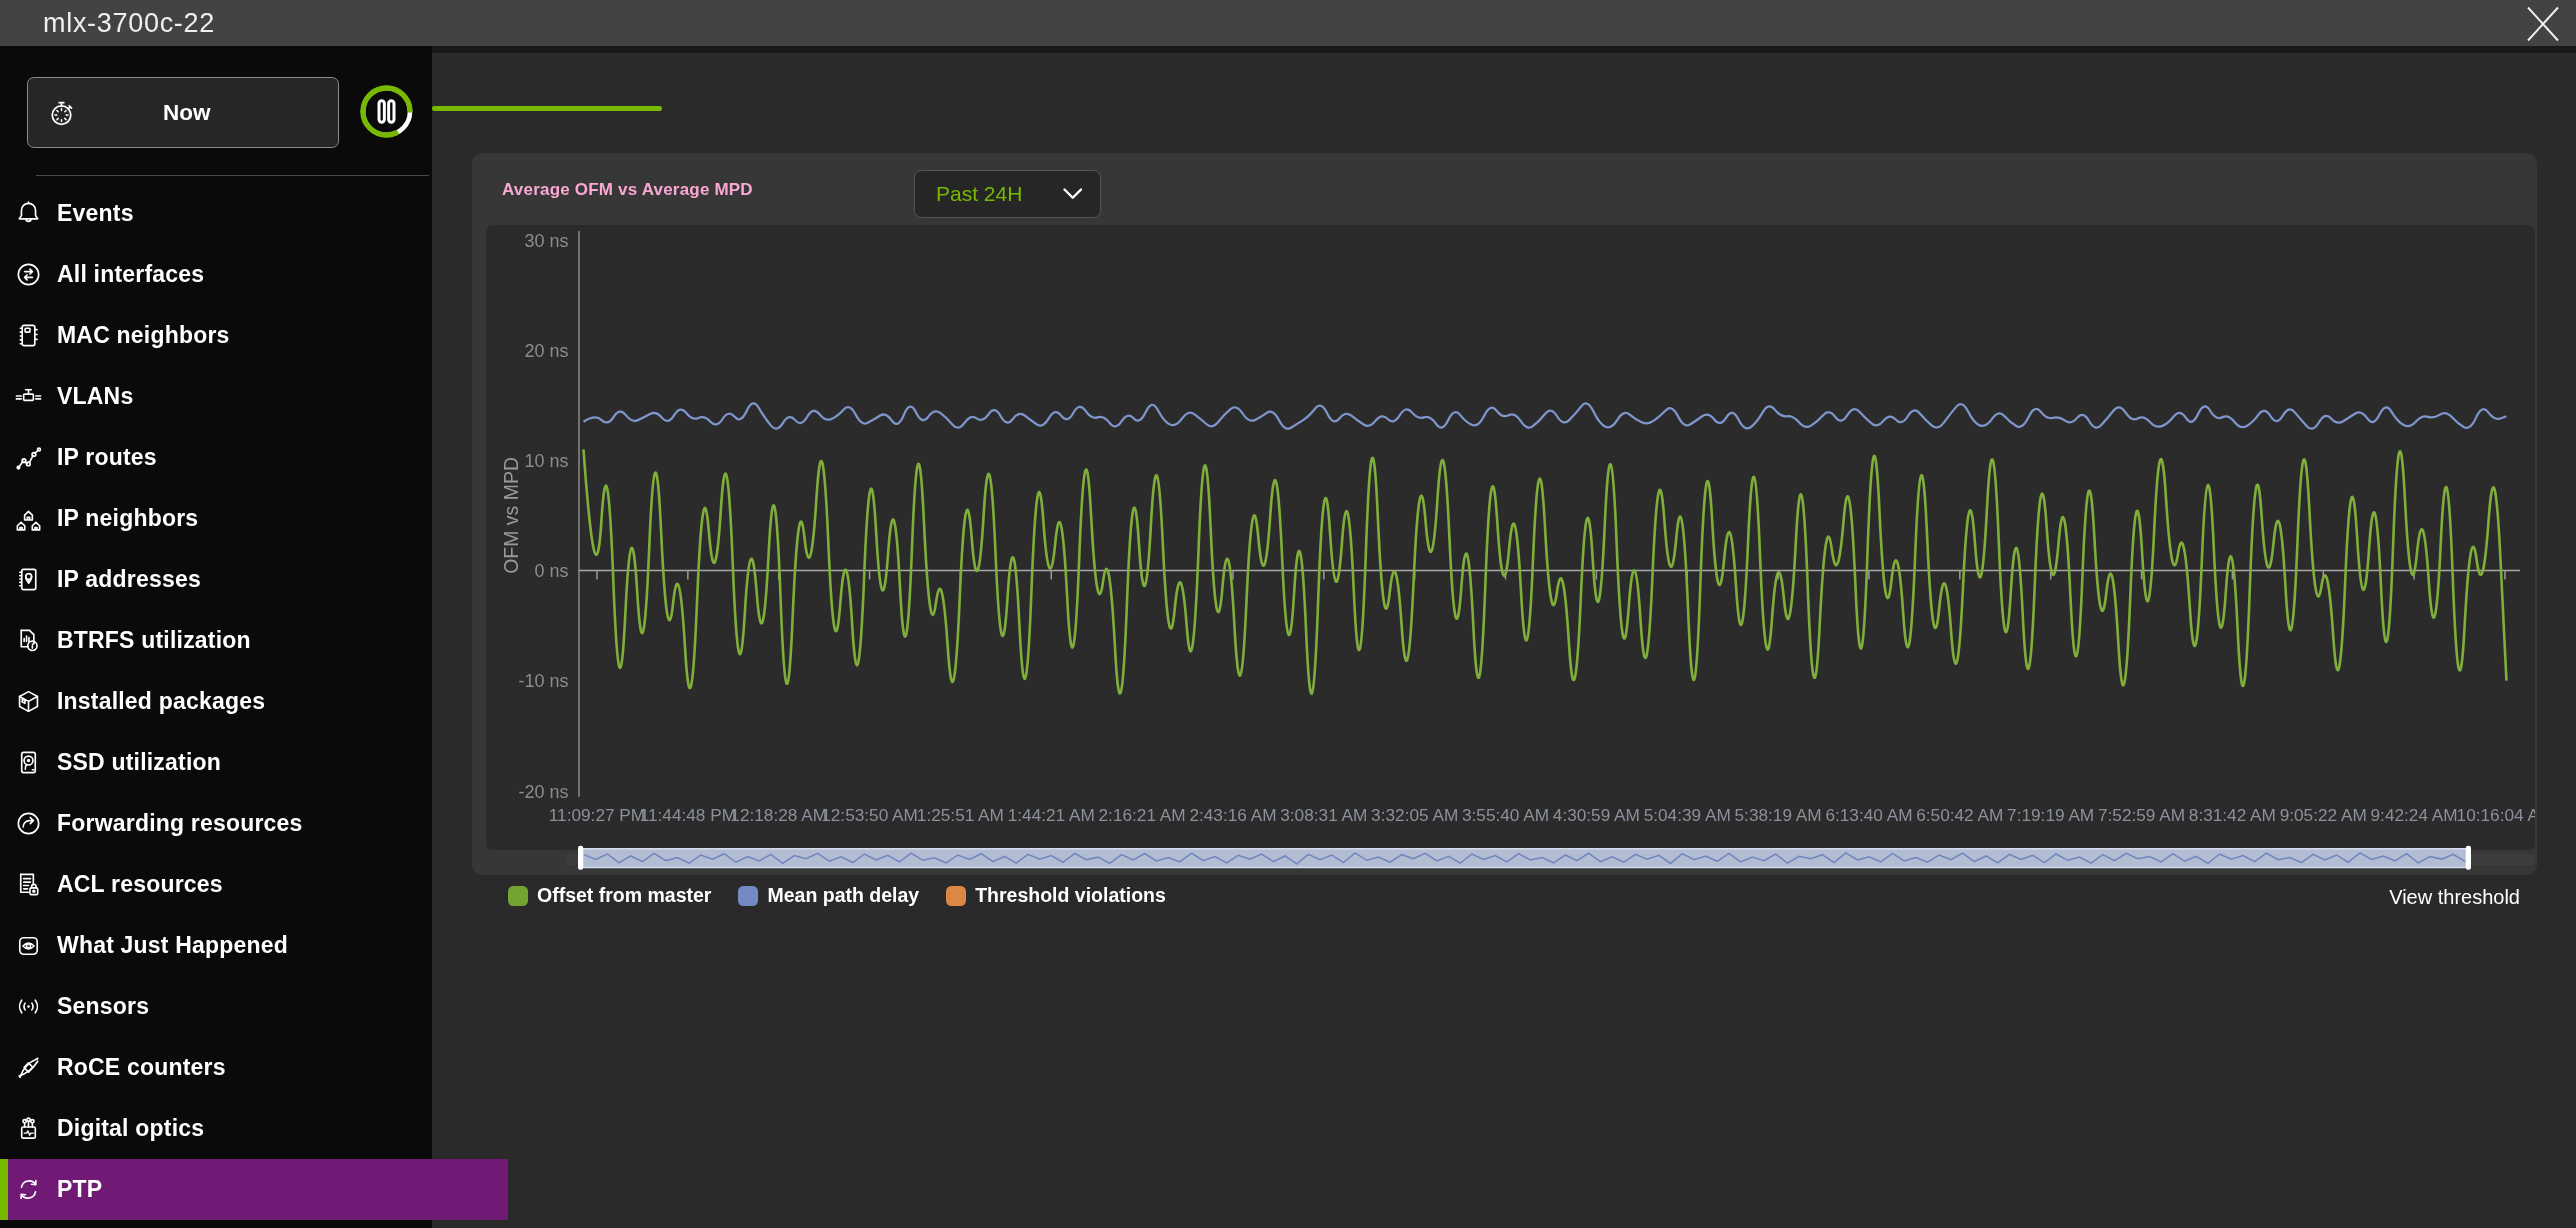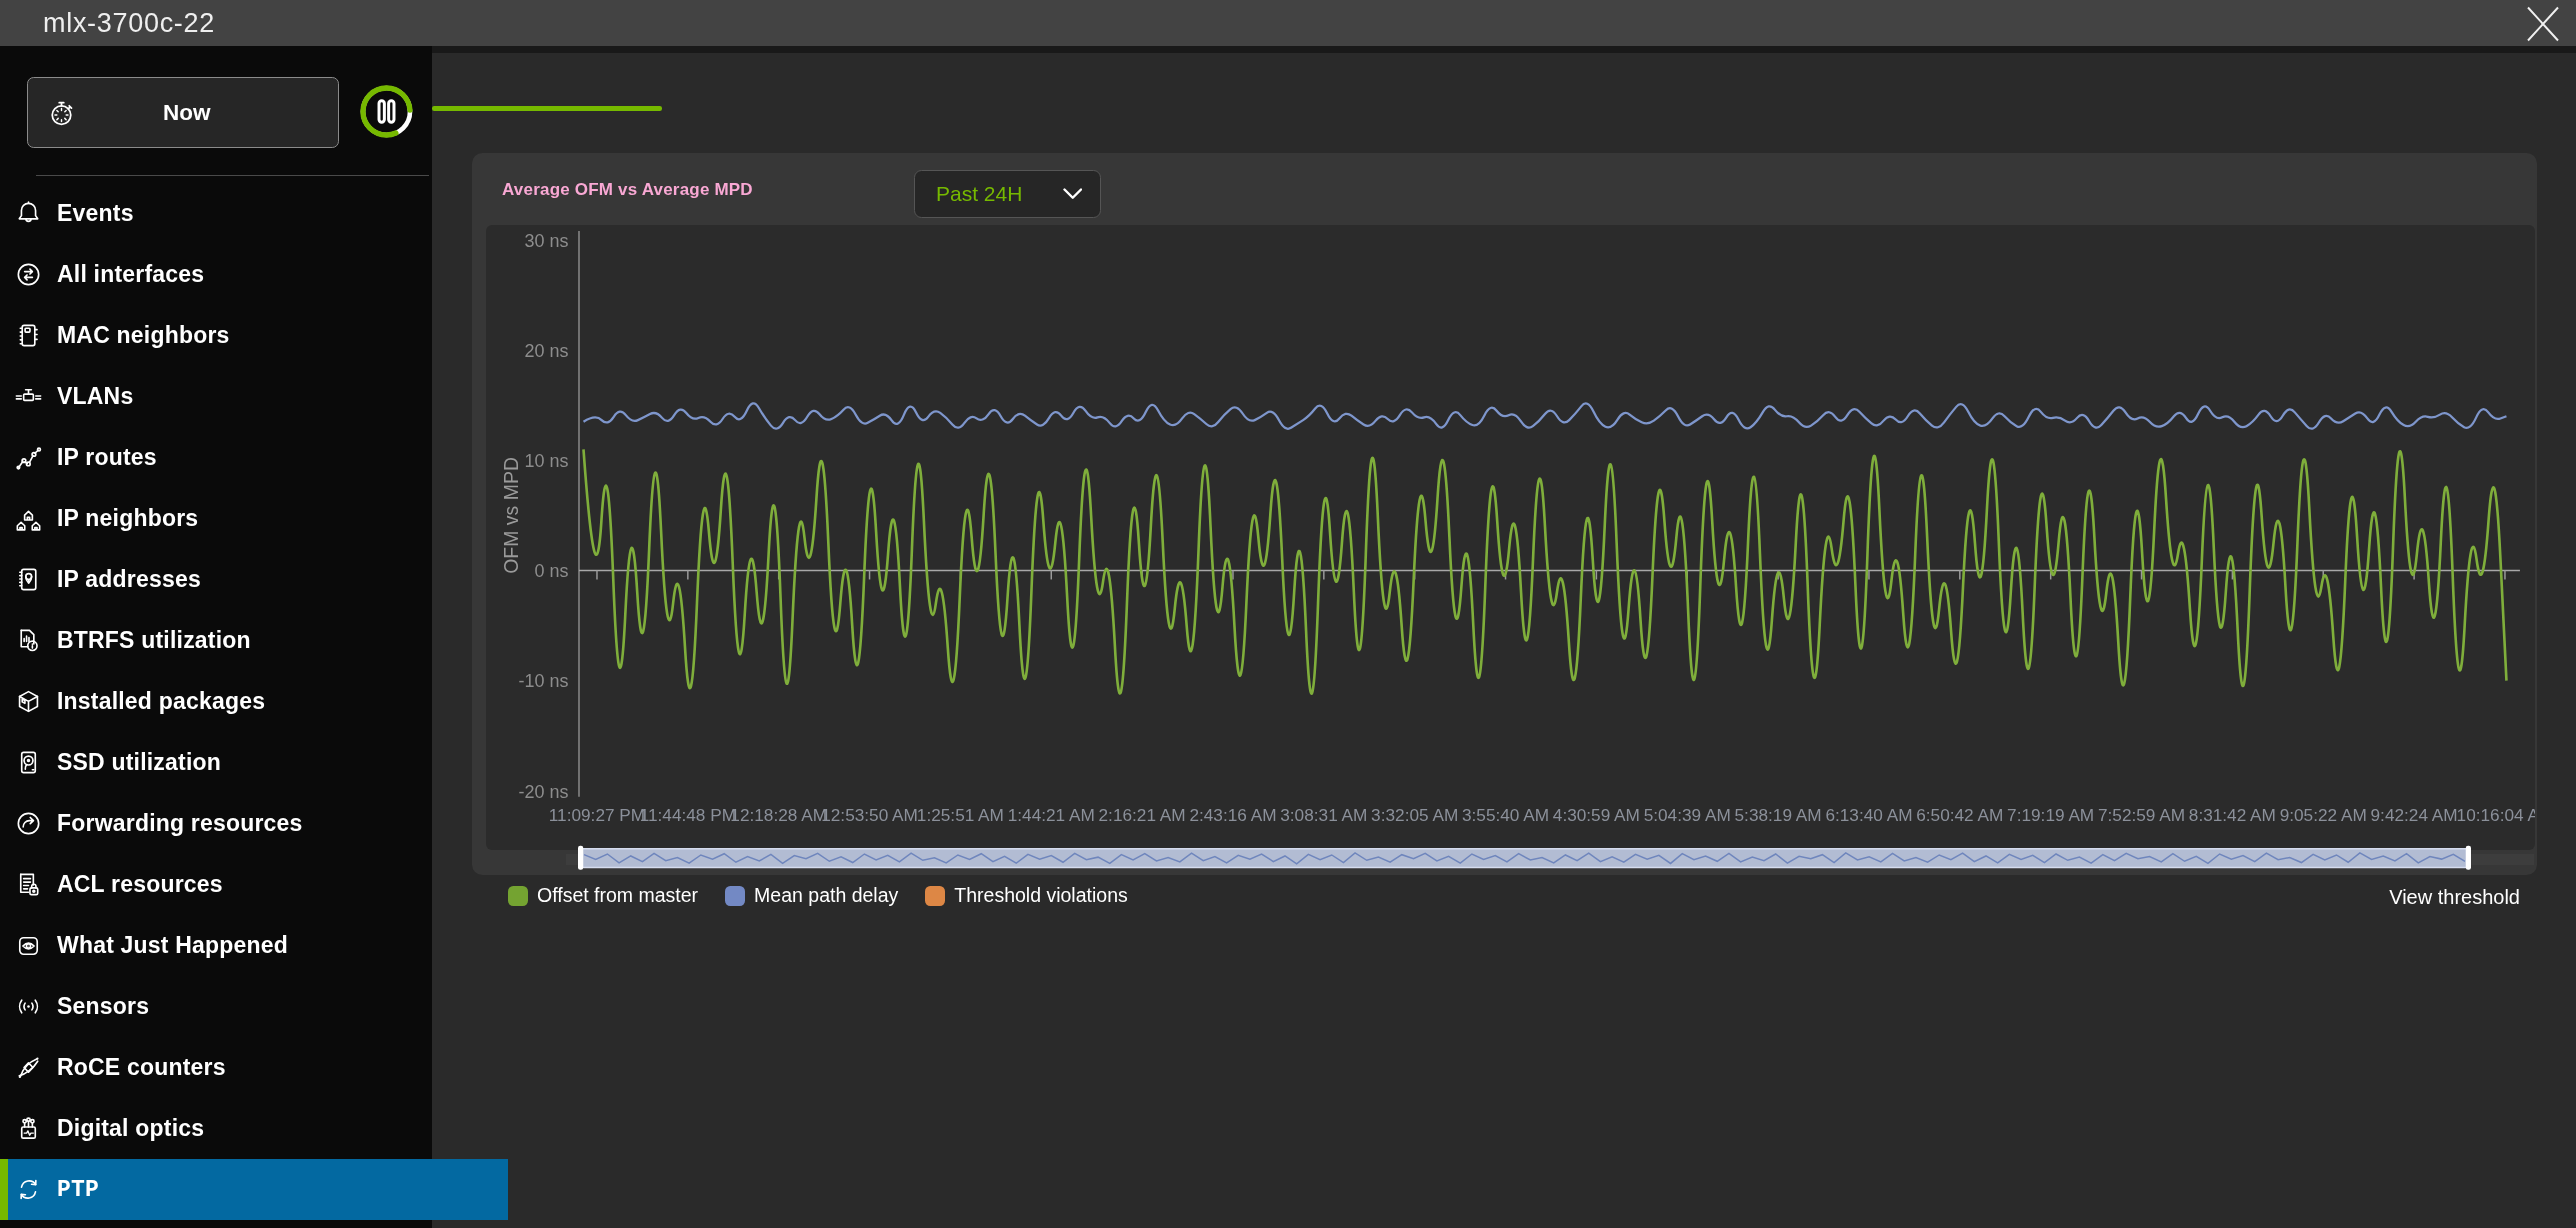--- a/index.html
+++ b/index.html
@@ -19,21 +19,21 @@
   .now-btn .ic{margin-left:16.5px;width:33px;height:33px;flex:0 0 auto;}
   .now-btn .lbl{flex:1;text-align:center;margin-right:42px;color:#fff;font-size:22.5px;font-weight:700;}
   .pause-wrap{position:absolute;left:358px;top:37px;width:57px;height:57px;cursor:pointer;}
   .side-divider{position:absolute;left:36px;top:129px;width:393px;height:0;
           border-top:1.5px solid #4a4a4a;}
   .nav{position:absolute;left:0;top:137px;width:508px;}
   .nav-item{position:relative;height:61px;display:flex;align-items:center;cursor:pointer;}
   .nav-item .nico{width:57px;flex:0 0 57px;display:flex;justify-content:center;}
   .nav-item .nico svg{width:31px;height:31px;}
   .nav-item .nlabel{color:#fff;font-size:23px;font-weight:700;letter-spacing:0.2px;}
-  .nav-item.active{background:#0369a1;font-family:Liberation Mono, monospace;}
+  .nav-item.active{background:#701a75;}
   .nav-item.active::before{content:"";position:absolute;left:0;top:0;width:8.2px;height:100%;
           background:#76b900;}
   
   .tabs{position:absolute;left:432px;top:53px;right:0;height:58px;display:flex;
           align-items:center;padding-left:12px;}
   .tab{font-size:22px;font-weight:600;color:#f2f2f2;margin-right:28px;cursor:pointer;white-space:nowrap;}
   .tab.active{color:#76b900;}
   .tab-underline{position:absolute;left:432px;top:106px;width:230px;height:4.5px;
           background:#76b900;border-radius:2.2px;}
   
@@ -46,21 +46,21 @@
           justify-content:space-between;padding:0 18px 0 21px;box-sizing:border-box;cursor:pointer;}
   .range-dd .val{color:#76b900;font-size:21px;font-weight:500;}
   .plot-panel{position:absolute;left:13.5px;top:72px;width:2049px;height:625px;background:#2b2b2b;
           border-radius:6px;}
   .brush-track{position:absolute;left:94px;top:701px;width:1968px;height:10.5px;background:#3d3d3d;}
   .brush{position:absolute;left:106px;top:692px;width:1893px;height:25.5px;cursor:grab;}
   
   .legend-row{position:absolute;left:508px;top:884px;display:flex;align-items:center;gap:27px;}
   .legend-item{display:flex;align-items:center;gap:9px;}
   .legend-swatch{width:20px;height:20px;border-radius:5.2px;}
-  .legend-label{color:#fff;font-size:19.5px;font-weight:400;}
+  .legend-label{color:#fff;font-size:19.5px;font-weight:700;}
   .view-threshold{position:absolute;right:56px;top:886px;color:#fff;font-size:20px;
           font-weight:500;cursor:pointer;}
   svg{display:block;}
 </style>
 </head>
 <body>
 
 <div class="screen">
 
   <div class="titlebar">

